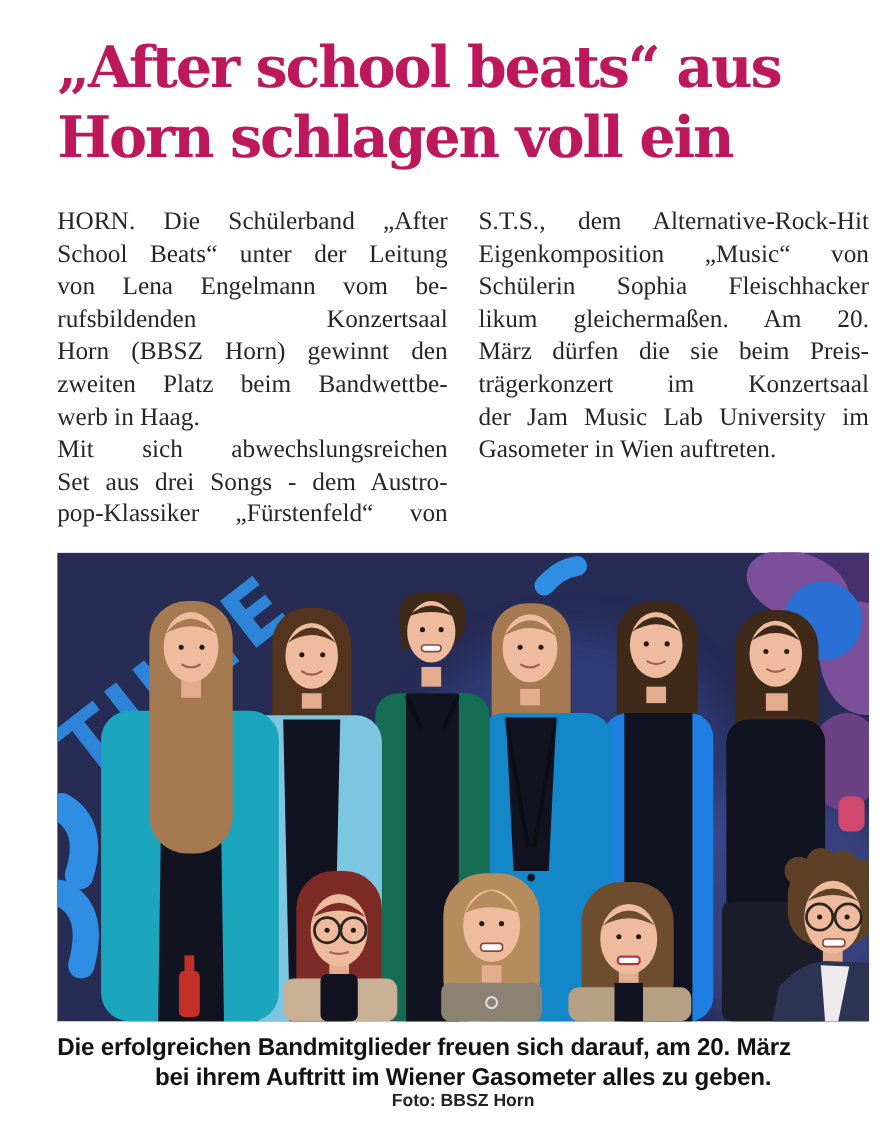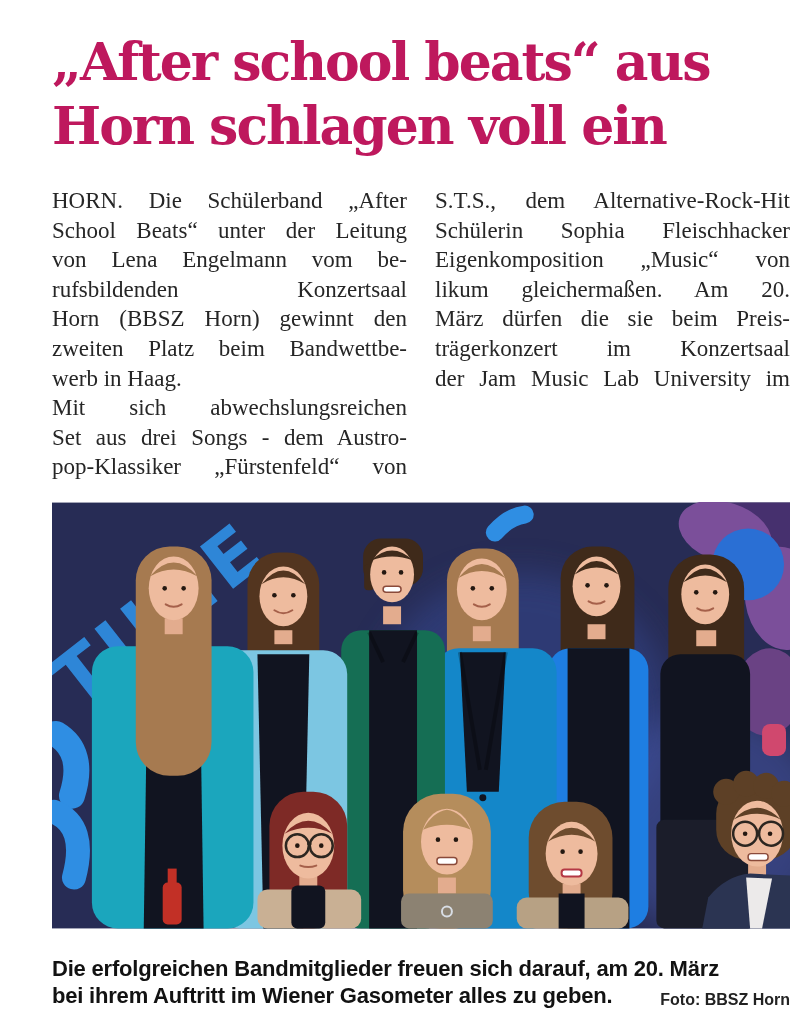--- a/index.html
+++ b/index.html
@@ -7,24 +7,24 @@
         box-sizing:border-box;padding:30px 12px 0 52px;}
   .headline{color:#be185d;font-family:"DejaVu Serif",serif;font-weight:700;
             font-size:52px;line-height:64px;letter-spacing:-2px;white-space:nowrap;}
   .columns{display:flex;gap:28px;margin-top:28px;}
   .col{width:355px;}
   .bline{font-family:"Liberation Serif",serif;font-size:23px;line-height:29.6px;
          color:#262626;text-align:justify;text-align-last:justify;white-space:normal;}
   .bline.noj{text-align-last:left;}
   .photo-wrap{margin-top:20px;width:738px;height:427px;}
   .photo-wrap svg{display:block;}
-  .captions{margin-top:26px;width:738px;}
+  .captions{margin-top:9px;width:738px;}
   .cap{font-family:"Liberation Sans",sans-serif;font-weight:700;font-size:22px;
        line-height:27px;color:#121212;letter-spacing:-0.2px;}
-  .caprow{display:flex;justify-content:space-between;align-items:flex-end;}
+  .caprow{display:flex;justify-content:space-between;align-items:center;flex-direction:column;}
   .credit{font-family:"Liberation Sans",sans-serif;font-weight:700;font-size:16px;color:#222;}
 
   
   .wall{fill:#272c55}.glow1{fill:#36478f}.glow2{fill:#4a5cb0}
   .graf{fill:#2f8ee3}.grafstroke{stroke:#2f8ee3;fill:none;stroke-linecap:round}
   .petal{fill:#7b4f9a}.petal2{fill:#6a4284}.corner{fill:#46306e}
   .bluecircle{fill:#2a6fd4}.pink{fill:#d0486e}.darkdot{fill:#2f2152}
   .skin{fill:#eebb9e}.skin2{fill:#e3ac8e}
   .hair-lbrown{fill:#a67a50}.hair-dbrown{fill:#53351f}.hair-brown{fill:#6e4c2e}
   .hair-dark{fill:#3f2a1a}.hair-auburn{fill:#7e2a26}.hair-blonde{fill:#b58d5c}.hair-curly{fill:#5d4026}
@@ -59,26 +59,27 @@
       <div class="bline">rufsbildenden Konzertsaal</div>
       <div class="bline">Horn (BBSZ Horn) gewinnt den</div>
       <div class="bline">zweiten Platz beim Bandwettbe-</div>
       <div class="bline noj">werb in Haag.</div>
       <div class="bline">Mit sich abwechslungsreichen</div>
       <div class="bline">Set aus drei Songs - dem Austro-</div>
       <div class="bline">pop-Klassiker „Fürstenfeld“ von</div>
     </div>
     <div class="col">
       <div class="bline">S.T.S., dem Alternative-Rock-Hit</div>
+      <div class="bline">Eigenkomposition „Music“ von</div>
       <div class="bline">Schülerin Sophia Fleischhacker</div>
-      <div class="bline">Eigenkomposition „Music“ von</div>
       <div class="bline">likum gleichermaßen. Am 20.</div>
       <div class="bline">März dürfen die sie beim Preis-</div>
       <div class="bline">trägerkonzert im Konzertsaal</div>
       <div class="bline">der Jam Music Lab University im</div>
+      <div class="bline noj">Gasometer in Wien auftreten.</div>
     </div>
   </div>
 
   <div class="photo-wrap">
     <svg width="738" height="427" viewBox="0 0 740 427" xmlns="http://www.w3.org/2000/svg">
       <defs>
         <filter id="blurBig" x="-50%" y="-50%" width="200%" height="200%">
           <feGaussianBlur stdDeviation="16"></feGaussianBlur>
         </filter>
       </defs>

